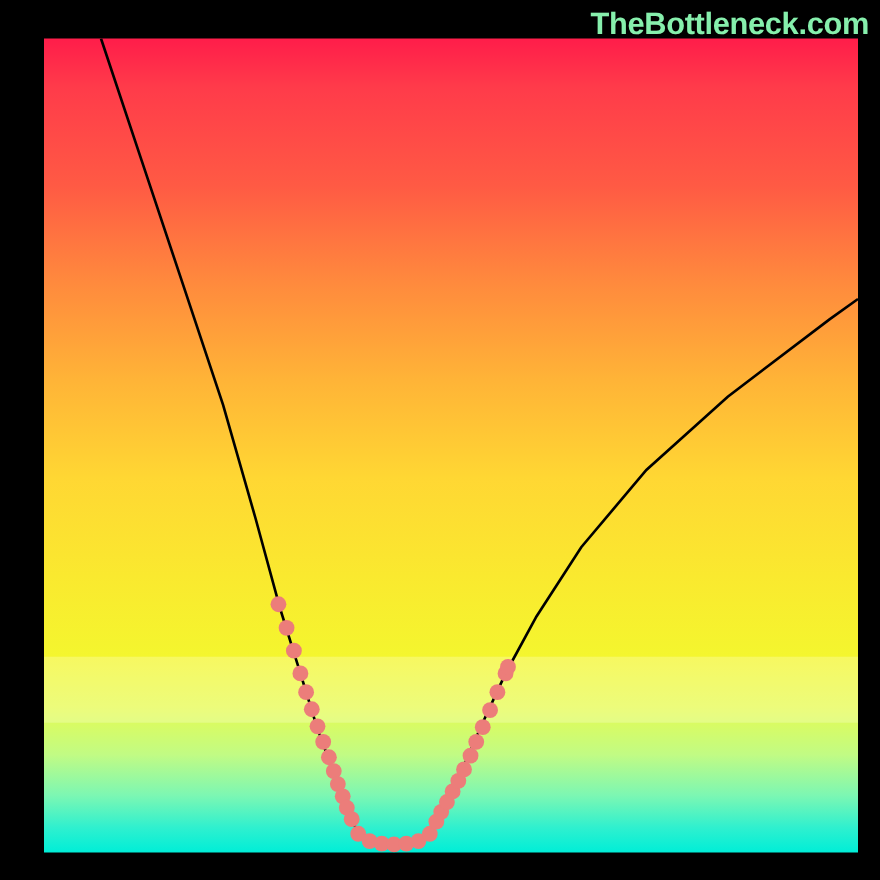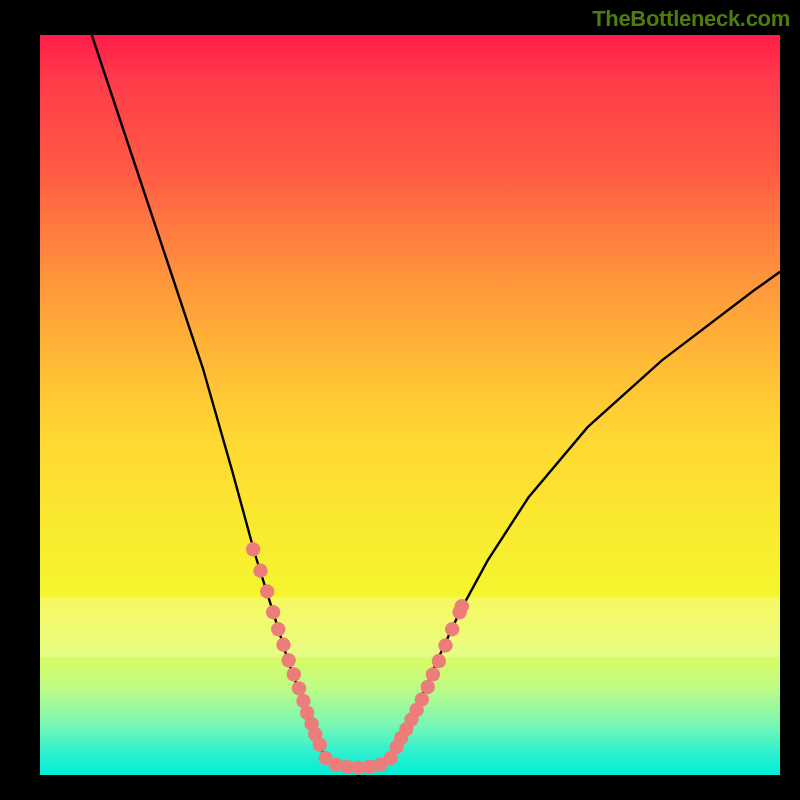--- a/index.html
+++ b/index.html
@@ -8,23 +8,23 @@
     width: 800px;
     height: 800px;
     background: #000;
     position: relative;
   }
   .watermark {
     position: absolute;
     top: 6px;
     right: 10px;
     font-family: Arial, Helvetica, sans-serif;
-    font-size: 22px;
+    font-size: 28px;
     font-weight: bold;
-    color: #4d7c0f;
+    color: #86efac;
     letter-spacing: -0.3px;
     z-index: 10;
   }
   .plot {
     position: absolute;
     left: 40px;
     top: 35px;
     width: 740px;
     height: 740px;
     background: linear-gradient(to bottom,

